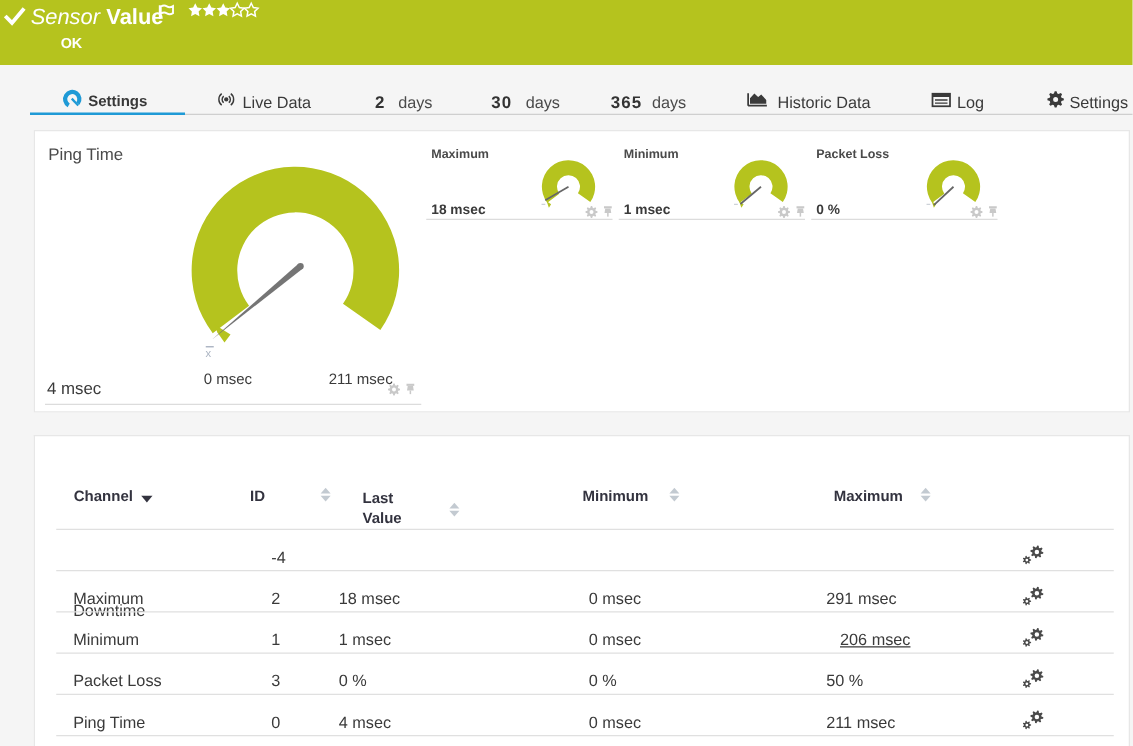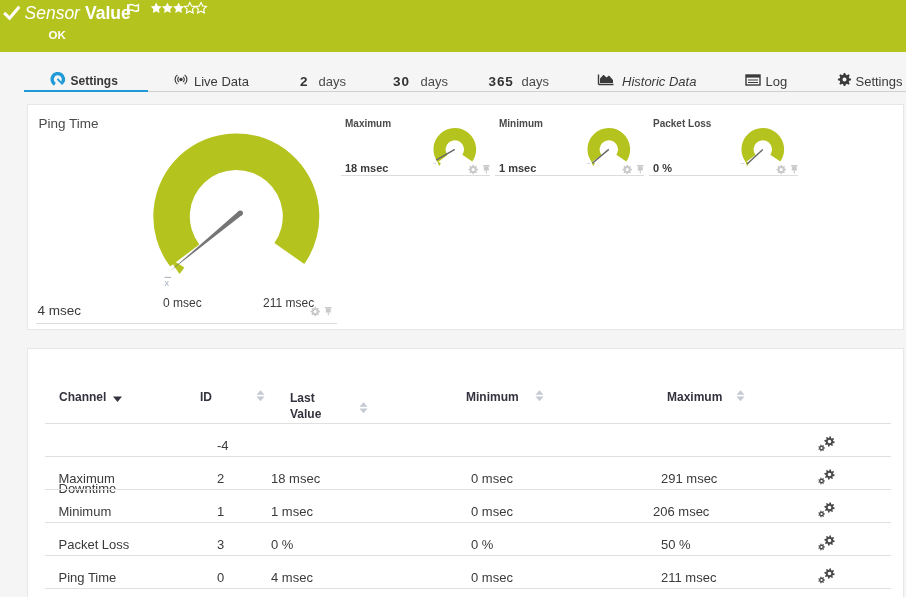--- a/index.html
+++ b/index.html
@@ -49,21 +49,21 @@
 <path d="M851.06,18.78 L851.06,20.22 L849.21,20.87 L848.79,21.86 L849.65,23.63 L848.63,24.65 L846.86,23.79 L845.87,24.21 L845.22,26.06 L843.78,26.06 L843.13,24.21 L842.14,23.79 L840.37,24.65 L839.35,23.63 L840.21,21.86 L839.79,20.87 L837.94,20.22 L837.94,18.78 L839.79,18.13 L840.21,17.14 L839.35,15.37 L840.37,14.35 L842.14,15.21 L843.13,14.79 L843.78,12.94 L845.22,12.94 L845.87,14.79 L846.86,15.21 L848.63,14.35 L849.65,15.37 L848.79,17.14 L849.21,18.13 Z M 846.50 19.50 A 2.00 2.00 0 1 0 842.50 19.50 A 2.00 2.00 0 1 0 846.50 19.50 Z" fill="#3a3a3a" fill-rule="evenodd"></path>
 </svg>
 <div class="txt b" style="left:70.5px;top:74px;font-size:12px;color:#383838;">Settings</div>
 <div class="txt " style="left:194px;top:74px;font-size:13px;color:#3a3a3a;">Live Data</div>
 <div class="txt b" style="left:300px;top:74px;font-size:13.5px;color:#333;letter-spacing:0.9px;">2</div>
 <div class="txt " style="left:318.5px;top:74px;font-size:13px;color:#4a4a4a;">days</div>
 <div class="txt b" style="left:393px;top:74px;font-size:13.5px;color:#333;letter-spacing:0.9px;">30</div>
 <div class="txt " style="left:420.5px;top:74px;font-size:13px;color:#4a4a4a;">days</div>
 <div class="txt b" style="left:488.5px;top:74px;font-size:13.5px;color:#333;letter-spacing:0.9px;">365</div>
 <div class="txt " style="left:521.5px;top:74px;font-size:13px;color:#4a4a4a;">days</div>
-<div class="txt " style="left:622px;top:74px;font-size:13px;color:#3a3a3a;font-style:italic;">Historic Data</div>
+<div class="txt " style="left:622px;top:74px;font-size:13px;color:#3a3a3a;">Historic Data</div>
 <div class="txt " style="left:765.5px;top:74px;font-size:13px;color:#3a3a3a;">Log</div>
 <div class="txt " style="left:855.5px;top:74px;font-size:13px;color:#3a3a3a;">Settings</div>
 <div class="panel" style="left:27px;top:104px;width:877px;height:226px;"></div>
 <div class="txt" style="left:38.5px;top:115.5px;font-size:13.5px;color:#4a4a4a;">Ping Time</div>
 <svg class="abs" style="left:148px;top:126px;" width="182" height="166">
 <path d="M 22.19 140.58 A 83.00 83.00 0 1 1 156.29 138.01 L 126.39 117.07 A 46.50 46.50 0 1 0 51.26 118.51 Z" fill="#b5c31e"></path>
 <path d="M23.6 133.6 L36.4 141.6 L31.6 148.0 L25.8 139.8 Z" fill="#b5c31e"></path>
 <polygon points="21.65,145.54 90.73,85.02 94.04,89.02" fill="#757575"></polygon>
 <circle cx="92.38" cy="87.02" r="2.6" fill="#757575"></circle>
 <path d="M16.6 151.4 L23.0 151.4" stroke="#a9b2c0" stroke-width="1.1"></path>
@@ -175,21 +175,21 @@
 <div class="txt r" style="left:661px;top:471.0px;width:90px;">291 msec</div>
 <svg class="abs" style="left:817px;top:469.0px;" width="20" height="17">
     <path d="M17.69,5.84 L17.49,6.96 L15.82,7.13 L15.38,7.82 L15.93,9.41 L15.00,10.06 L13.69,9.00 L12.90,9.18 L12.16,10.69 L11.04,10.49 L10.87,8.82 L10.18,8.38 L8.59,8.93 L7.94,8.00 L9.00,6.69 L8.82,5.90 L7.31,5.16 L7.51,4.04 L9.18,3.87 L9.62,3.18 L9.07,1.59 L10.00,0.94 L11.31,2.00 L12.10,1.82 L12.84,0.31 L13.96,0.51 L14.13,2.18 L14.82,2.62 L16.41,2.07 L17.06,3.00 L16.00,4.31 L16.18,5.10 Z M 14.30 5.50 A 1.80 1.80 0 1 0 10.70 5.50 A 1.80 1.80 0 1 0 14.30 5.50 Z" fill="#4a4a4a" fill-rule="evenodd"></path>
     <path d="M7.87,11.57 L7.87,12.43 L6.68,12.73 L6.43,13.25 L6.94,14.37 L6.27,14.90 L5.29,14.16 L4.73,14.29 L4.16,15.38 L3.33,15.19 L3.30,13.96 L2.85,13.60 L1.65,13.85 L1.28,13.08 L2.22,12.29 L2.22,11.71 L1.28,10.92 L1.65,10.15 L2.85,10.40 L3.30,10.04 L3.33,8.81 L4.16,8.62 L4.73,9.71 L5.29,9.84 L6.27,9.10 L6.94,9.63 L6.43,10.75 L6.68,11.27 Z M 5.60 12.00 A 1.10 1.10 0 1 0 3.40 12.00 A 1.10 1.10 0 1 0 5.60 12.00 Z" fill="#4a4a4a" fill-rule="evenodd"></path>
   </svg>
 <div class="hline" style="left:45px;top:489.4px;width:846px;"></div>
 <div class="txt" style="left:58.5px;top:504.0px;">Minimum</div>
 <div class="txt r" style="left:217px;top:504.0px;width:50px;">1</div>
 <div class="txt r" style="left:271px;top:504.0px;width:80px;">1 msec</div>
 <div class="txt r" style="left:471px;top:504.0px;width:80px;">0 msec</div>
-<div class="txt r" style="left:653px;top:504.0px;width:90px;">206 msec</div>
+<div class="txt r" style="left:672px;top:504.0px;width:90px;text-decoration:underline;">206 msec</div>
 <svg class="abs" style="left:817px;top:502.0px;" width="20" height="17">
     <path d="M17.69,5.84 L17.49,6.96 L15.82,7.13 L15.38,7.82 L15.93,9.41 L15.00,10.06 L13.69,9.00 L12.90,9.18 L12.16,10.69 L11.04,10.49 L10.87,8.82 L10.18,8.38 L8.59,8.93 L7.94,8.00 L9.00,6.69 L8.82,5.90 L7.31,5.16 L7.51,4.04 L9.18,3.87 L9.62,3.18 L9.07,1.59 L10.00,0.94 L11.31,2.00 L12.10,1.82 L12.84,0.31 L13.96,0.51 L14.13,2.18 L14.82,2.62 L16.41,2.07 L17.06,3.00 L16.00,4.31 L16.18,5.10 Z M 14.30 5.50 A 1.80 1.80 0 1 0 10.70 5.50 A 1.80 1.80 0 1 0 14.30 5.50 Z" fill="#4a4a4a" fill-rule="evenodd"></path>
     <path d="M7.87,11.57 L7.87,12.43 L6.68,12.73 L6.43,13.25 L6.94,14.37 L6.27,14.90 L5.29,14.16 L4.73,14.29 L4.16,15.38 L3.33,15.19 L3.30,13.96 L2.85,13.60 L1.65,13.85 L1.28,13.08 L2.22,12.29 L2.22,11.71 L1.28,10.92 L1.65,10.15 L2.85,10.40 L3.30,10.04 L3.33,8.81 L4.16,8.62 L4.73,9.71 L5.29,9.84 L6.27,9.10 L6.94,9.63 L6.43,10.75 L6.68,11.27 Z M 5.60 12.00 A 1.10 1.10 0 1 0 3.40 12.00 A 1.10 1.10 0 1 0 5.60 12.00 Z" fill="#4a4a4a" fill-rule="evenodd"></path>
   </svg>
 <div class="hline" style="left:45px;top:522.4px;width:846px;"></div>
 <div class="txt" style="left:58.5px;top:537.0px;">Packet Loss</div>
 <div class="txt r" style="left:217px;top:537.0px;width:50px;">3</div>
 <div class="txt r" style="left:271px;top:537.0px;width:80px;">0 %</div>
 <div class="txt r" style="left:471px;top:537.0px;width:80px;">0 %</div>
 <div class="txt r" style="left:661px;top:537.0px;width:90px;">50 %</div>

